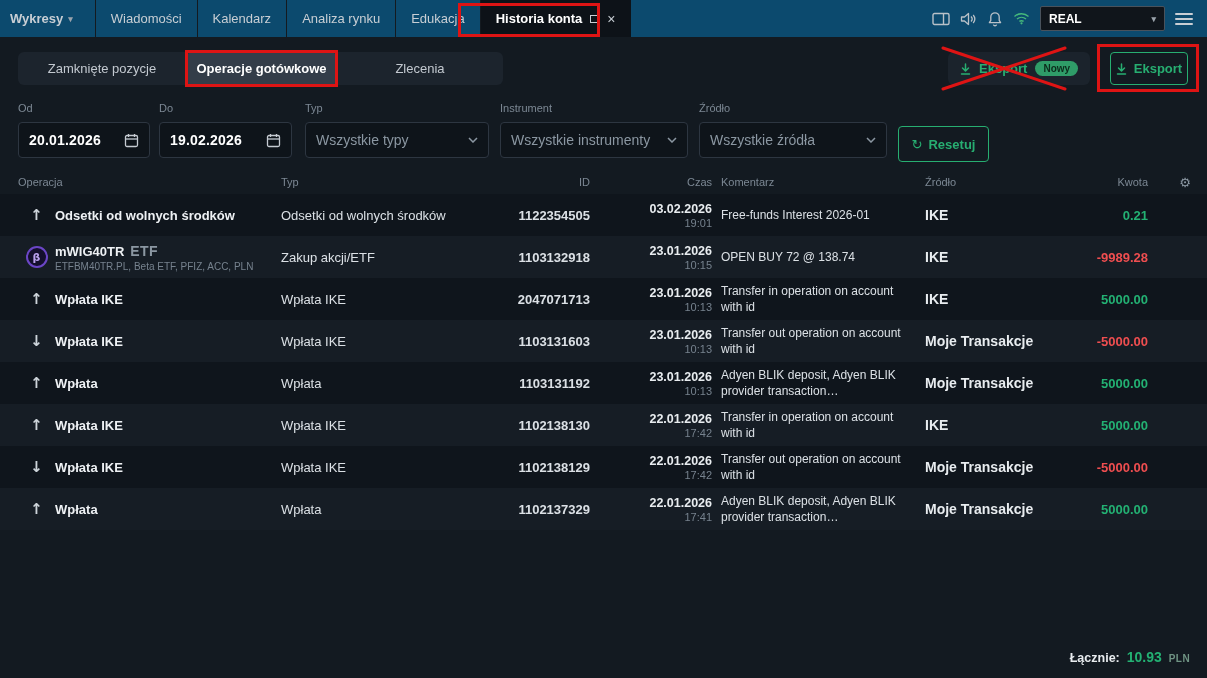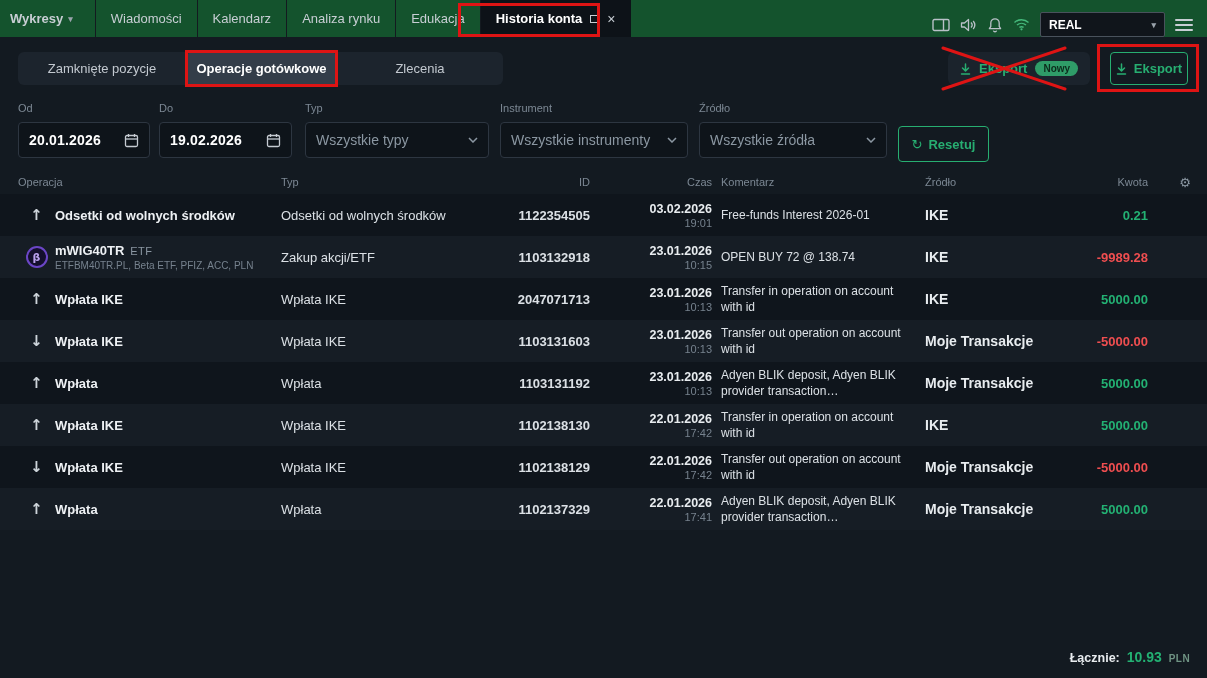--- a/index.html
+++ b/index.html
@@ -1,22 +1,22 @@
 <!DOCTYPE html>
 <html><head>
 <meta charset="utf-8">
 <style>
   * { margin:0; padding:0; box-sizing:border-box; }
   html,body { background:#131a21; }
   body { font-family:"Liberation Sans", sans-serif; }
   .page { position:relative; width:1207px; height:678px; background:#131a21; overflow:hidden; }
 
   
-  .topbar { position:absolute; top:0; left:0; width:100%; height:37px; background:#14532d;
-            display:flex; align-items:flex-end; color:#c8ced4; font-size:13px; z-index:5; }
+  .topbar { position:absolute; top:0; left:0; width:100%; height:37px; background:#0c4a6e;
+            display:flex; align-items:center; color:#c8ced4; font-size:13px; z-index:5; }
   .nav-item { padding:0 12px; height:37px; display:flex; align-items:center; cursor:default; white-space:nowrap; }
   .menu { padding-left:10px; font-weight:700; gap:5px; }
   .caret { font-size:9px; color:#9aa3ac; }
   .topnav { display:flex; margin-left:10px; height:37px; align-items:center; }
   .topnav .nav-item { border-left:1px solid #141a20; padding:0 15px; }
   .active-doc { gap:8px; background:#0d1218; }
   .doc-label { color:#ffffff; font-weight:700; }
   .popout { width:9px; height:8px; border:1.4px solid #c8ced4; display:inline-block; }
   .closex { color:#c8ced4; font-size:14px; line-height:1; }
   .top-right { margin-left:auto; display:flex; align-items:center; gap:10px; padding-right:14px; }
@@ -75,21 +75,21 @@
   .row:nth-child(odd) { background:#0f151c; }
   .row:nth-child(even) { background:#161d25; }
   .cell { min-width:0; }
   .c-icon { display:flex; justify-content:center; }
   .arrow { font-size:15px; font-weight:700; color:#cdd4da; font-family:"DejaVu Sans", sans-serif; }
   .logo { width:22px; height:22px; border-radius:50%; background:#140f2d; border:2px solid #6b46c6;
           display:flex; align-items:center; justify-content:center; }
   .logo-b { color:#b9a0ec; font-size:11px; font-weight:700; font-family:"DejaVu Sans", sans-serif; }
   .title-line { display:flex; align-items:baseline; gap:6px; }
   .title { font-size:13px; font-weight:700; color:#eef1f4; white-space:nowrap; }
-  .tag { font-size:11px; font-weight:400; color:#8b97a2; letter-spacing:.4px; }
+  .tag { font-size:14px; font-weight:700; color:#8b97a2; letter-spacing:.4px; }
   .subtitle { font-size:10px; color:#76828e; margin-top:2px; white-space:nowrap; }
   .c-typ { font-size:13px; font-weight:500; color:#dbe0e5; }
   .c-id { font-size:13px; font-weight:600; color:#dbe0e5; text-align:right; }
   .c-czas { display:flex; flex-direction:column; align-items:flex-end; }
   .date { font-size:12.5px; font-weight:600; color:#e8ecef; }
   .time { font-size:11px; color:#76828e; margin-top:1px; }
   .c-koment { font-size:12px; color:#dbe0e5; line-height:16px; max-height:33px; overflow:hidden; }
   .c-zrodlo { font-size:14px; font-weight:700; color:#e8ecef; }
   .c-kwota { font-size:13px; font-weight:700; text-align:right; }
   .pos { color:#23b173; }

